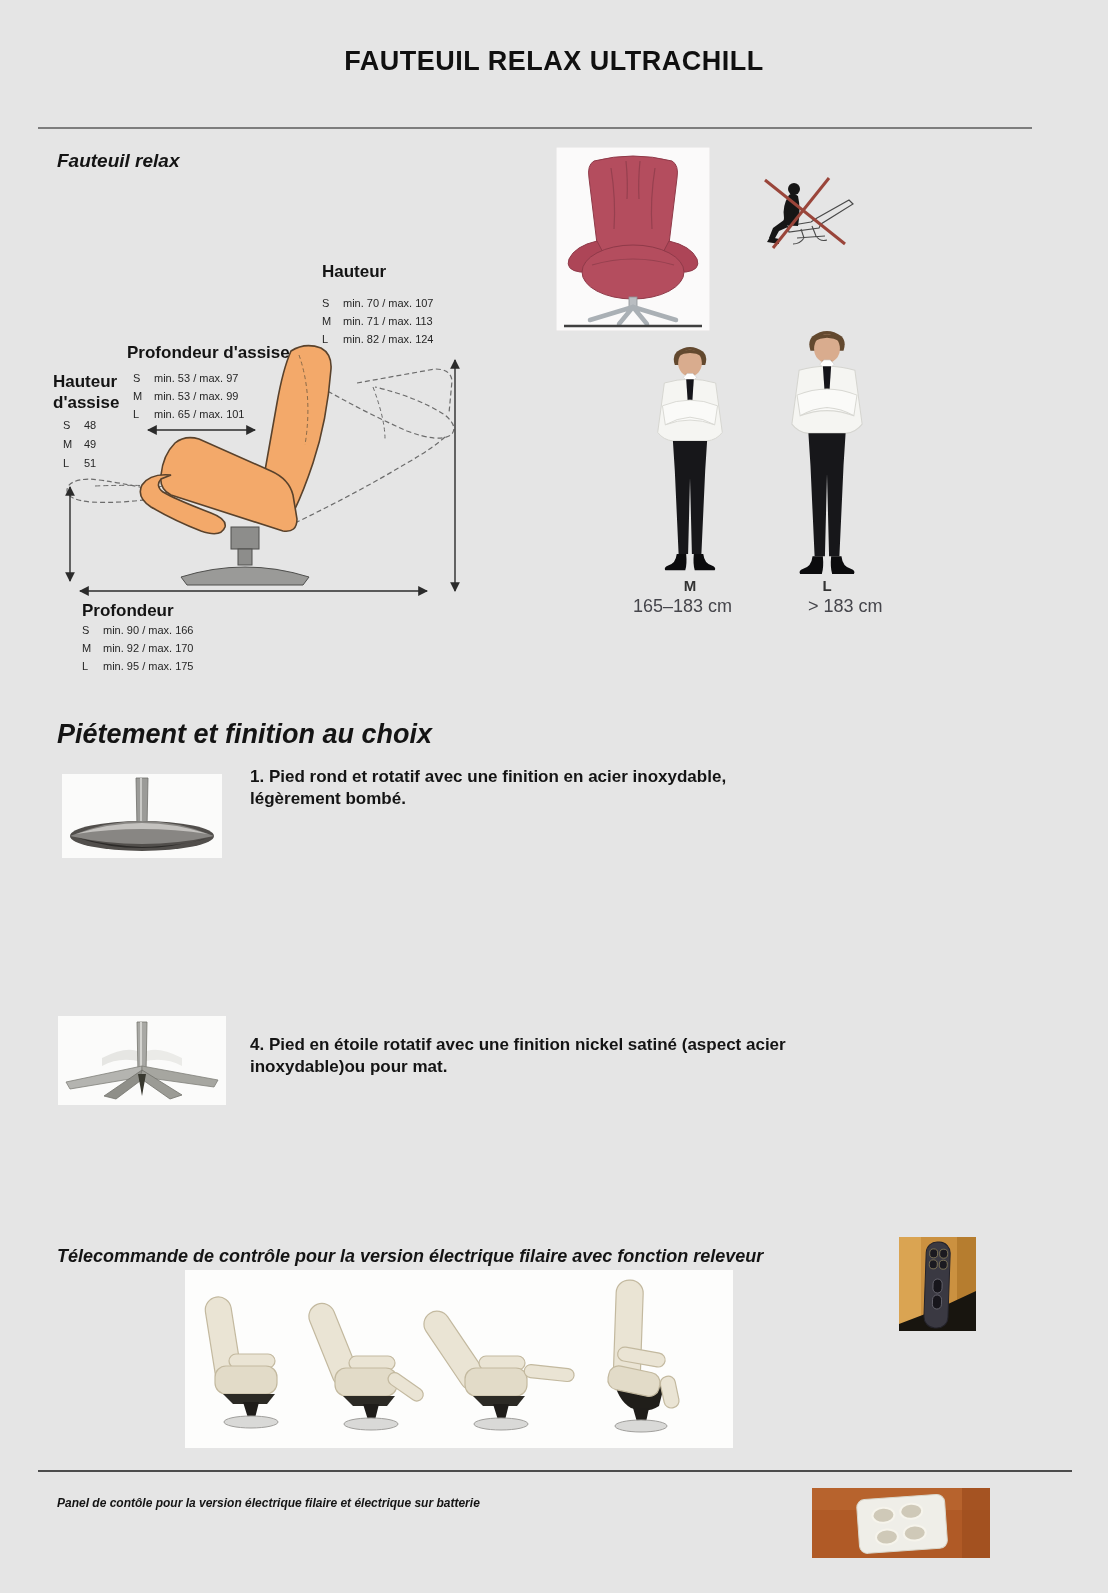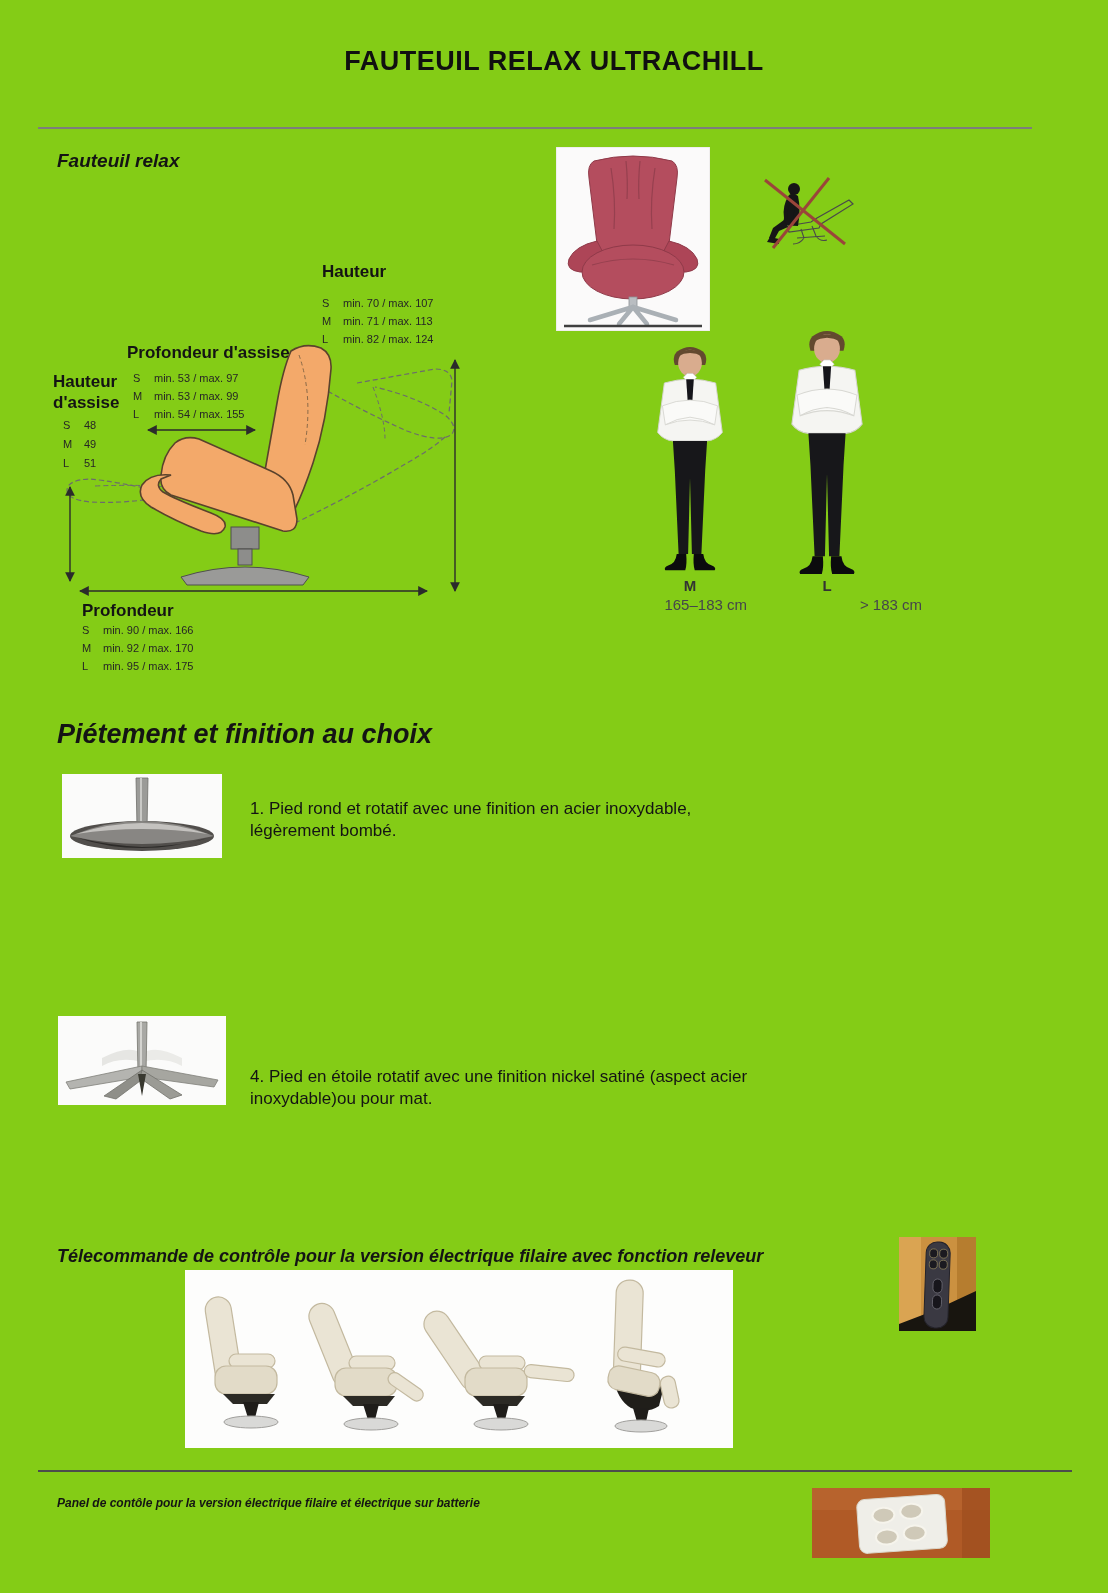--- a/index.html
+++ b/index.html
@@ -1,18 +1,18 @@
 <!DOCTYPE html>
 <html><head>
 <meta charset="utf-8">
 <style>
   * { margin:0; padding:0; box-sizing:border-box; }
   html,body { background:#ffffff; }
   body { font-family:"Liberation Sans", sans-serif; }
-  .page { position:relative; width:1108px; height:1593px; background:#84cc16; margin:0 auto; overflow:hidden; color:#1c1c1c; }
+  .page { position:relative; width:1108px; height:1593px; background:#e5e5e5; margin:0 auto; overflow:hidden; color:#1c1c1c; }
   .abs { position:absolute; }
   .title { top:46px; left:0; width:100%; text-align:center; font-size:27px; font-weight:bold; letter-spacing:.5px; color:#101010; }
   .rule { height:2px; background:#7d7d7d; }
   .rule1 { top:127px; left:38px; width:994px; }
   .rule2 { top:1470px; left:38px; width:1034px; background:#4c4c4c; }
   .h-section { font-weight:bold; color:#141414; white-space:nowrap;font-style:italic; }
   .h-fauteuil { top:150px; left:57px; font-size:19px; }
   .h-pietement { top:719px; left:57px; font-size:27px; }
   .h-remote { top:1246px; left:57px; font-size:18px; }
   .h-panel { top:1496px; left:57px; font-size:12px; }
@@ -22,25 +22,25 @@
   .dim-hauteur { top:262px; left:322px; }
   .dim-hauteur .rows { margin-top:12px; }
   .dim-pa { top:343px; left:127px; }
   .dim-pa .rows { margin-top:6px; margin-left:6px; }
   .dim-ha { top:371px; left:53px; width:96px; }
   .dim-ha .lbl { line-height:21px; }
   .dim-ha .rows { margin-top:3px; margin-left:10px; }
   .dim-ha .dim-row { line-height:19px; }
   .dim-prof { top:601px; left:82px; }
   .dim-prof .rows { }
-  .opt { font-size:17px; font-weight:normal; line-height:22px; color:#141414; white-space:nowrap;margin-top:32px; }
+  .opt { font-size:17px; font-weight:bold; line-height:22px; color:#141414; white-space:nowrap; }
   .opt1 { top:766px; left:250px; }
   .opt2 { top:1034px; left:250px; }
   .person-label { font-weight:bold; font-size:15px; text-align:center; color:#333; }
-  .person-height { font-size:15px; text-align:right; color:#45454b; white-space:nowrap; }
+  .person-height { font-size:18px; text-align:left; color:#45454b; white-space:nowrap; }
   svg { display:block; }
 </style>
 </head>
 <body>
 
 <div class="page">
 
   <svg width="0" height="0" style="position:absolute" aria-hidden="true">
     <defs>
       <symbol id="man-sym" viewBox="0 0 90 240">
@@ -97,21 +97,21 @@
       <div class="dim-row"><span class="sz">M</span><span>min. 71 / max. 113</span></div>
       <div class="dim-row"><span class="sz">L</span><span>min. 82 / max. 124</span></div>
     </div>
   </div>
 
   <div class="abs dim dim-pa">
     <div class="lbl">Profondeur d'assise</div>
     <div class="rows">
       <div class="dim-row"><span class="sz">S</span><span>min. 53 / max. 97</span></div>
       <div class="dim-row"><span class="sz">M</span><span>min. 53 / max. 99</span></div>
-      <div class="dim-row"><span class="sz">L</span><span>min. 54 / max. 155</span></div>
+      <div class="dim-row"><span class="sz">L</span><span>min. 65 / max. 101</span></div>
     </div>
   </div>
 
   <div class="abs dim dim-ha">
     <div class="lbl">Hauteur d'assise</div>
     <div class="rows">
       <div class="dim-row"><span class="sz">S</span><span>48</span></div>
       <div class="dim-row"><span class="sz">M</span><span>49</span></div>
       <div class="dim-row"><span class="sz">L</span><span>51</span></div>
     </div>

